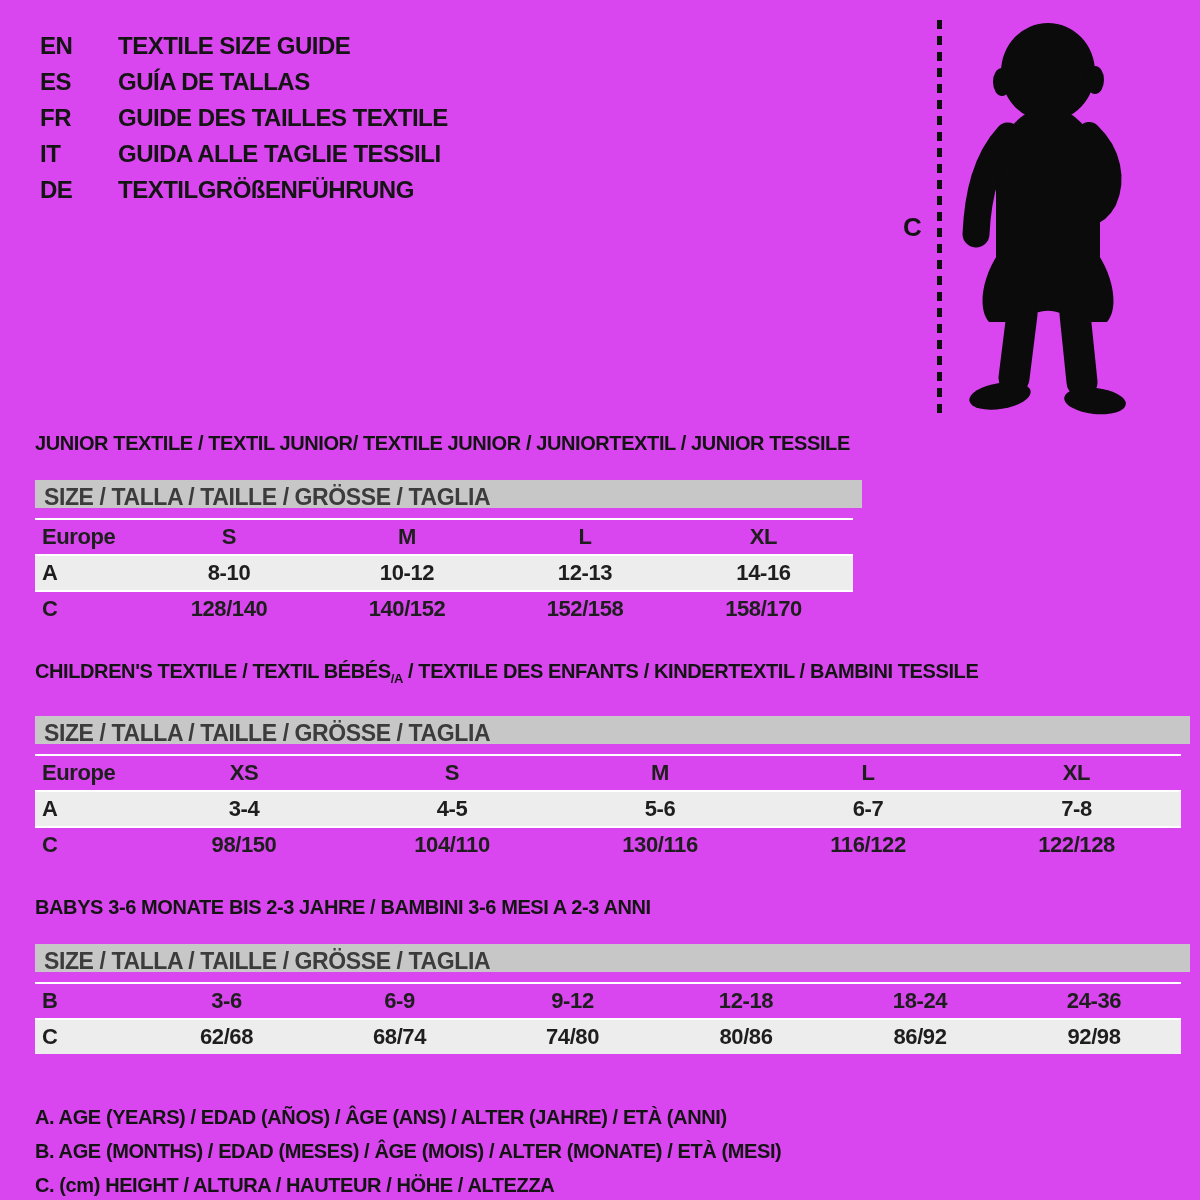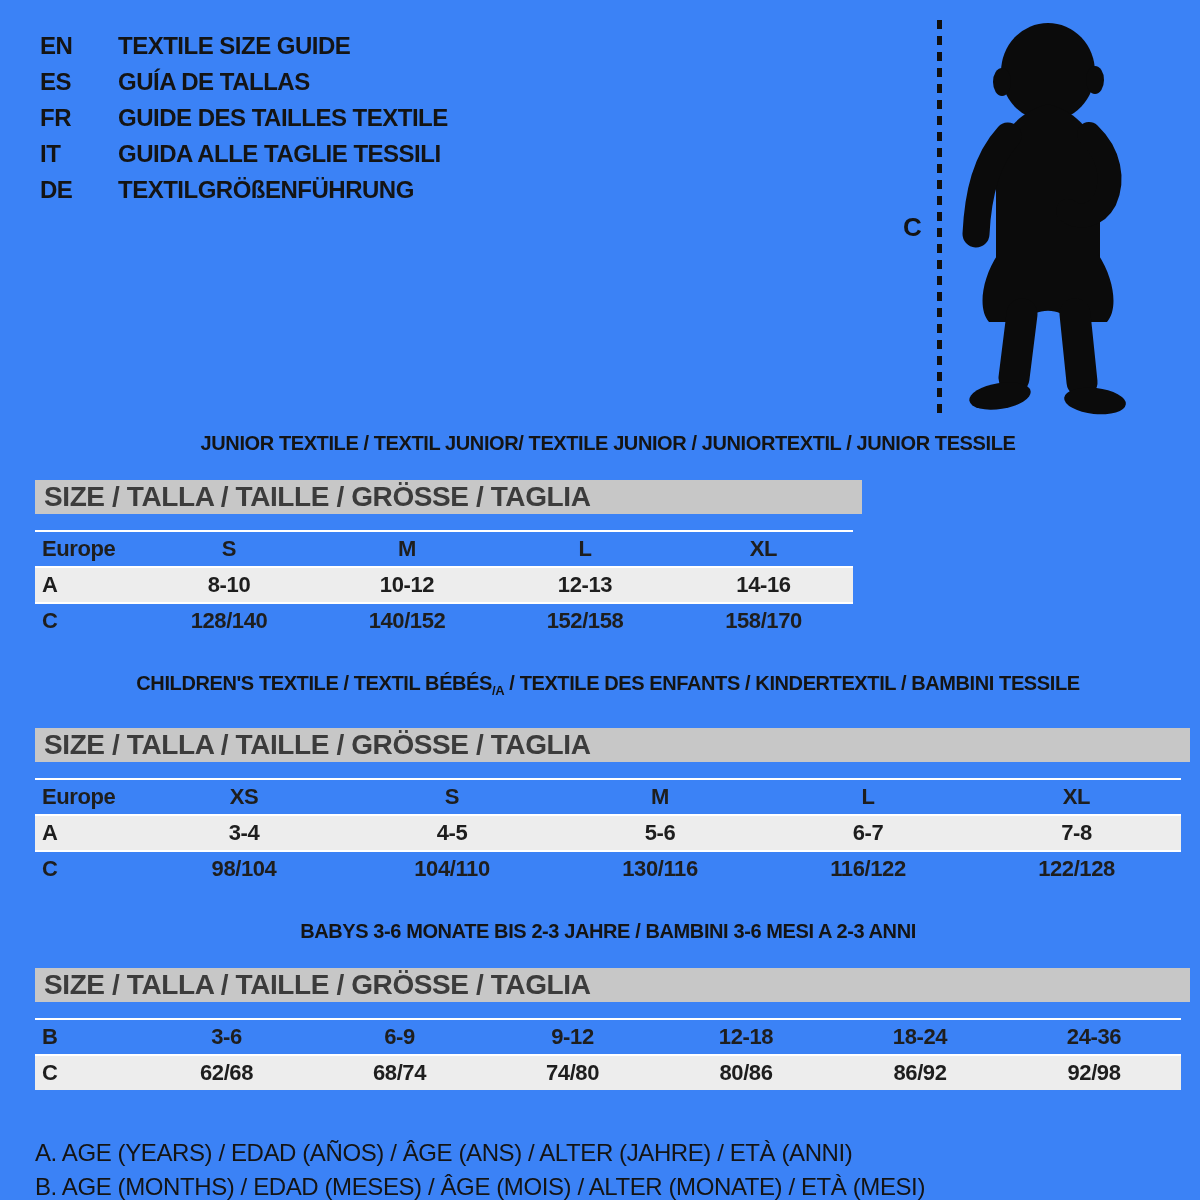--- a/index.html
+++ b/index.html
@@ -1,21 +1,21 @@
 <!DOCTYPE html>
 <html><head>
 <meta charset="utf-8">
 <style>
   html,body{margin:0;padding:0;}
   body{
     width:1200px;height:1200px;background:#ffffff;
     font-family:"Liberation Sans",sans-serif;color:#141414;
     -webkit-font-smoothing:antialiased;
   }
-  .page{position:relative;width:1200px;height:1200px;overflow:hidden;background:#3b82f6;}
+  .page{position:relative;width:1200px;height:1200px;overflow:hidden;background:#d946ef;}
 
   
   .lang-list{position:absolute;top:28px;left:40px;}
   .lang-row{display:flex;height:36px;align-items:center;}
   .lang-code,.lang-title{
     font-size:24px;font-weight:700;letter-spacing:-0.5px;
     font-stretch:condensed;white-space:nowrap;
   }
   .lang-code{width:78px;}
 
@@ -26,43 +26,43 @@
     width:5px;height:396px;margin-top:6px;
     background:repeating-linear-gradient(to bottom,#101010 0 9px,transparent 9px 16px);
   }
   .baby-wrap{margin-left:14px;margin-top:4px;}
 
   
   .content{position:absolute;top:428px;left:35px;width:1146px;}
   .section{margin-bottom:30px;}
   .section-title{
     font-size:20px;font-weight:700;letter-spacing:-0.4px;
-    font-stretch:condensed;line-height:30px;white-space:nowrap;text-align:center;
+    font-stretch:condensed;line-height:30px;white-space:nowrap;
   }
   .sub-a{font-size:13px;vertical-align:sub;font-weight:700;}
   .size-bar{
-    margin-top:22px;margin-bottom:16px;height:34px;line-height:34px;
-    background:#c7c7c7;color:#3c3c3c;font-size:28px;font-weight:700;
+    margin-top:22px;margin-bottom:10px;height:28px;line-height:34px;
+    background:#c7c7c7;color:#3c3c3c;font-size:23px;font-weight:700;
     letter-spacing:-0.4px;padding-left:9px;font-stretch:condensed;
   }
   .w-narrow{width:818px;}
   .w-full{width:1146px;}
   table{border-collapse:collapse;table-layout:fixed;}
   td{
     height:34px;font-size:22px;font-weight:700;text-align:center;
     letter-spacing:-0.4px;font-stretch:condensed;color:#1e1e1e;padding:0;
   }
   td.lbl{text-align:left;padding-left:7px;}
   tr.gray td{background:#ededed;}
   tr{border-top:2px solid #ffffff;}
 
   
   .legend{margin-top:46px;}
   .legend-line{
-    font-size:24px;font-weight:400;letter-spacing:-0.4px;
+    font-size:20px;font-weight:700;letter-spacing:-0.4px;
     font-stretch:condensed;line-height:34px;white-space:nowrap;
   }
 </style>
 </head>
 <body>
 
 <div class="page">
 
   <div class="lang-list">
     <div class="lang-row">
@@ -174,21 +174,21 @@
         <tr class="gray">
           <td class="lbl">A</td>
           <td>3-4</td>
           <td>4-5</td>
           <td>5-6</td>
           <td>6-7</td>
           <td>7-8</td>
         </tr>
         <tr>
           <td class="lbl">C</td>
-          <td>98/104</td>
+          <td>98/150</td>
           <td>104/110</td>
           <td>130/116</td>
           <td>116/122</td>
           <td>122/128</td>
         </tr>
       </tbody>
         </table>
     </div>
 
     <div class="section">

